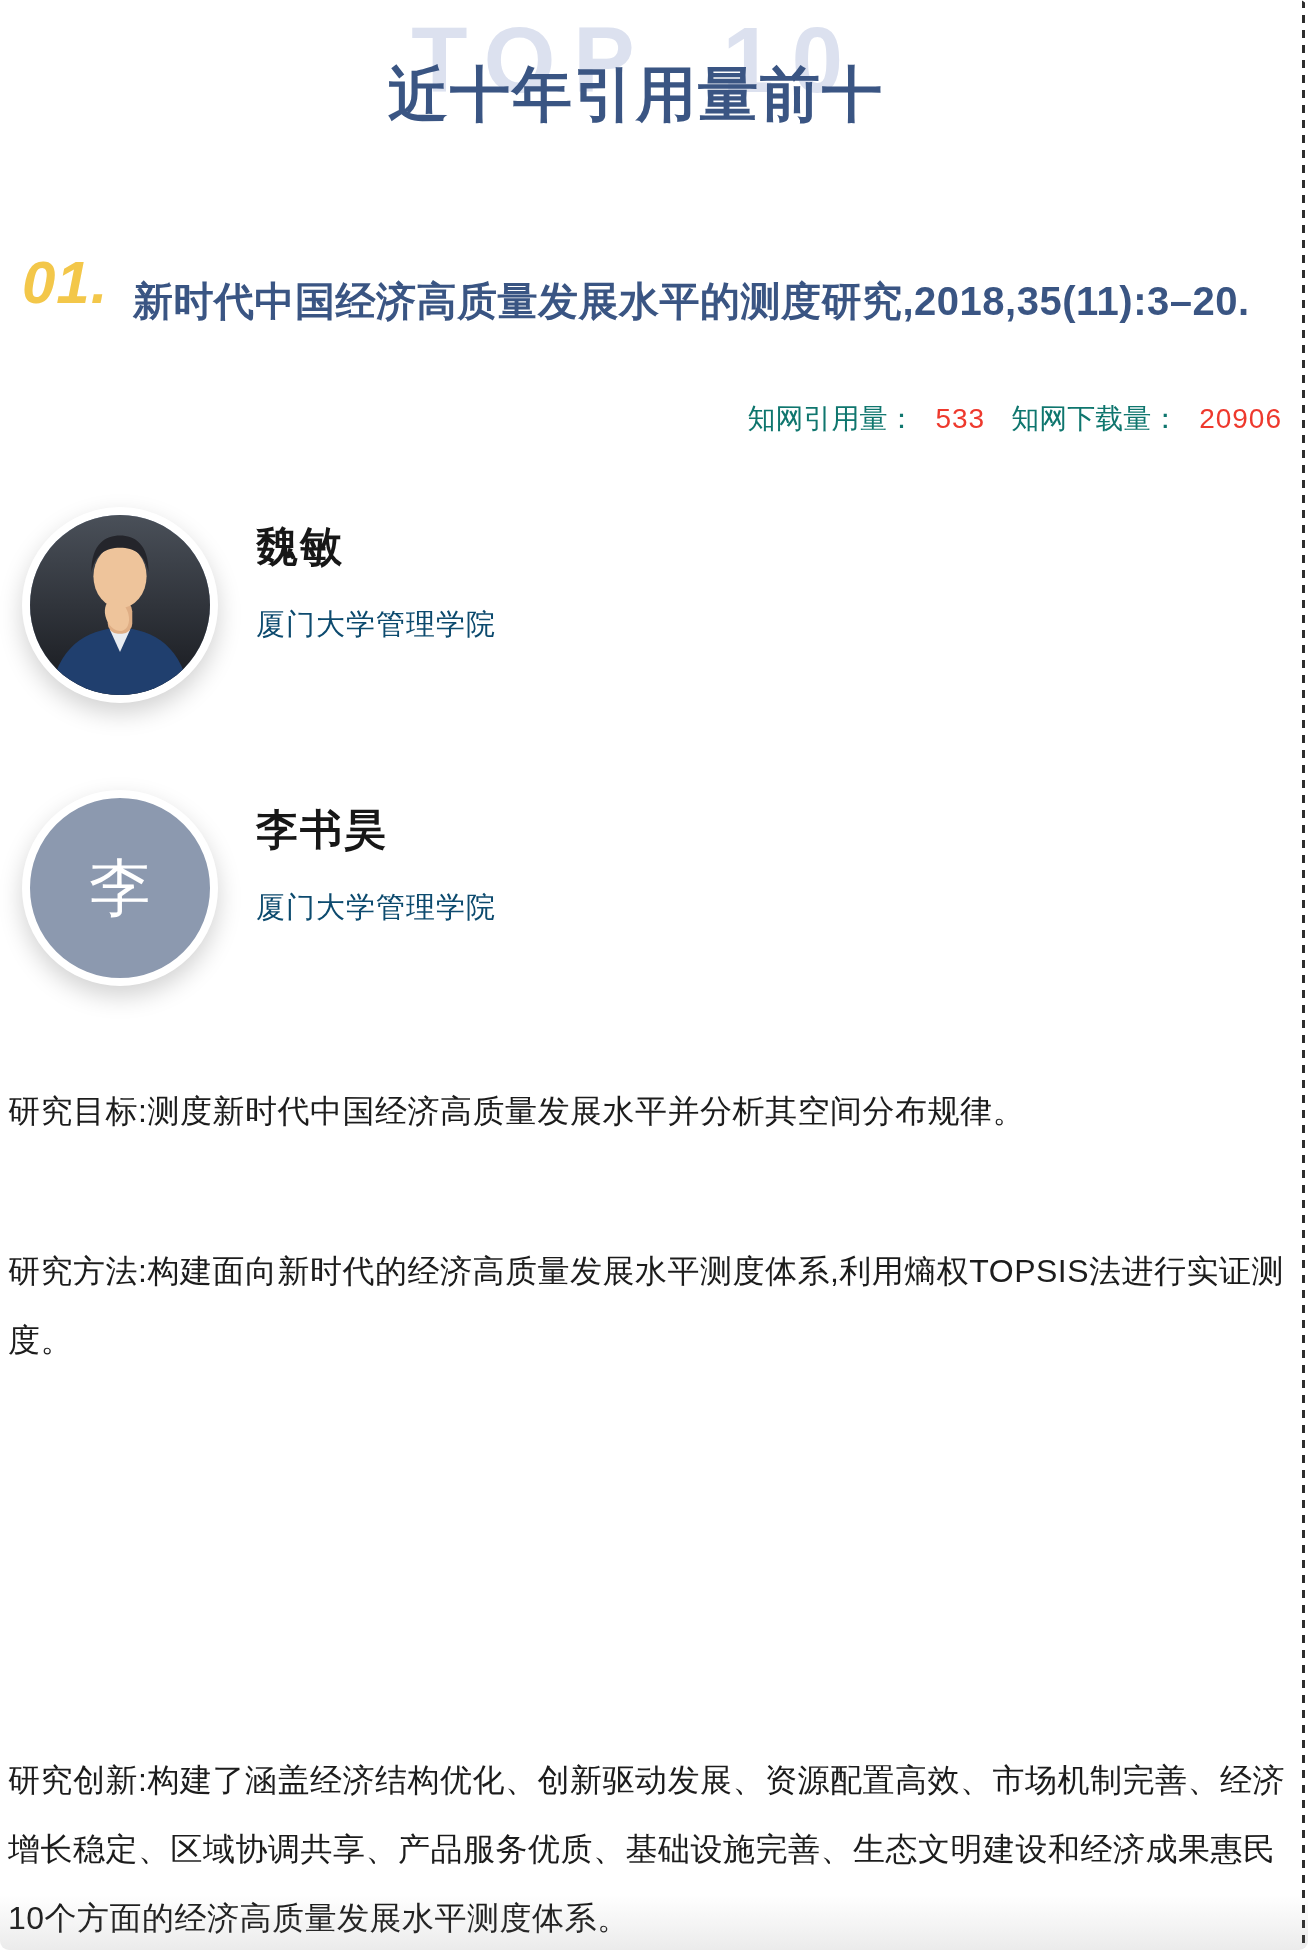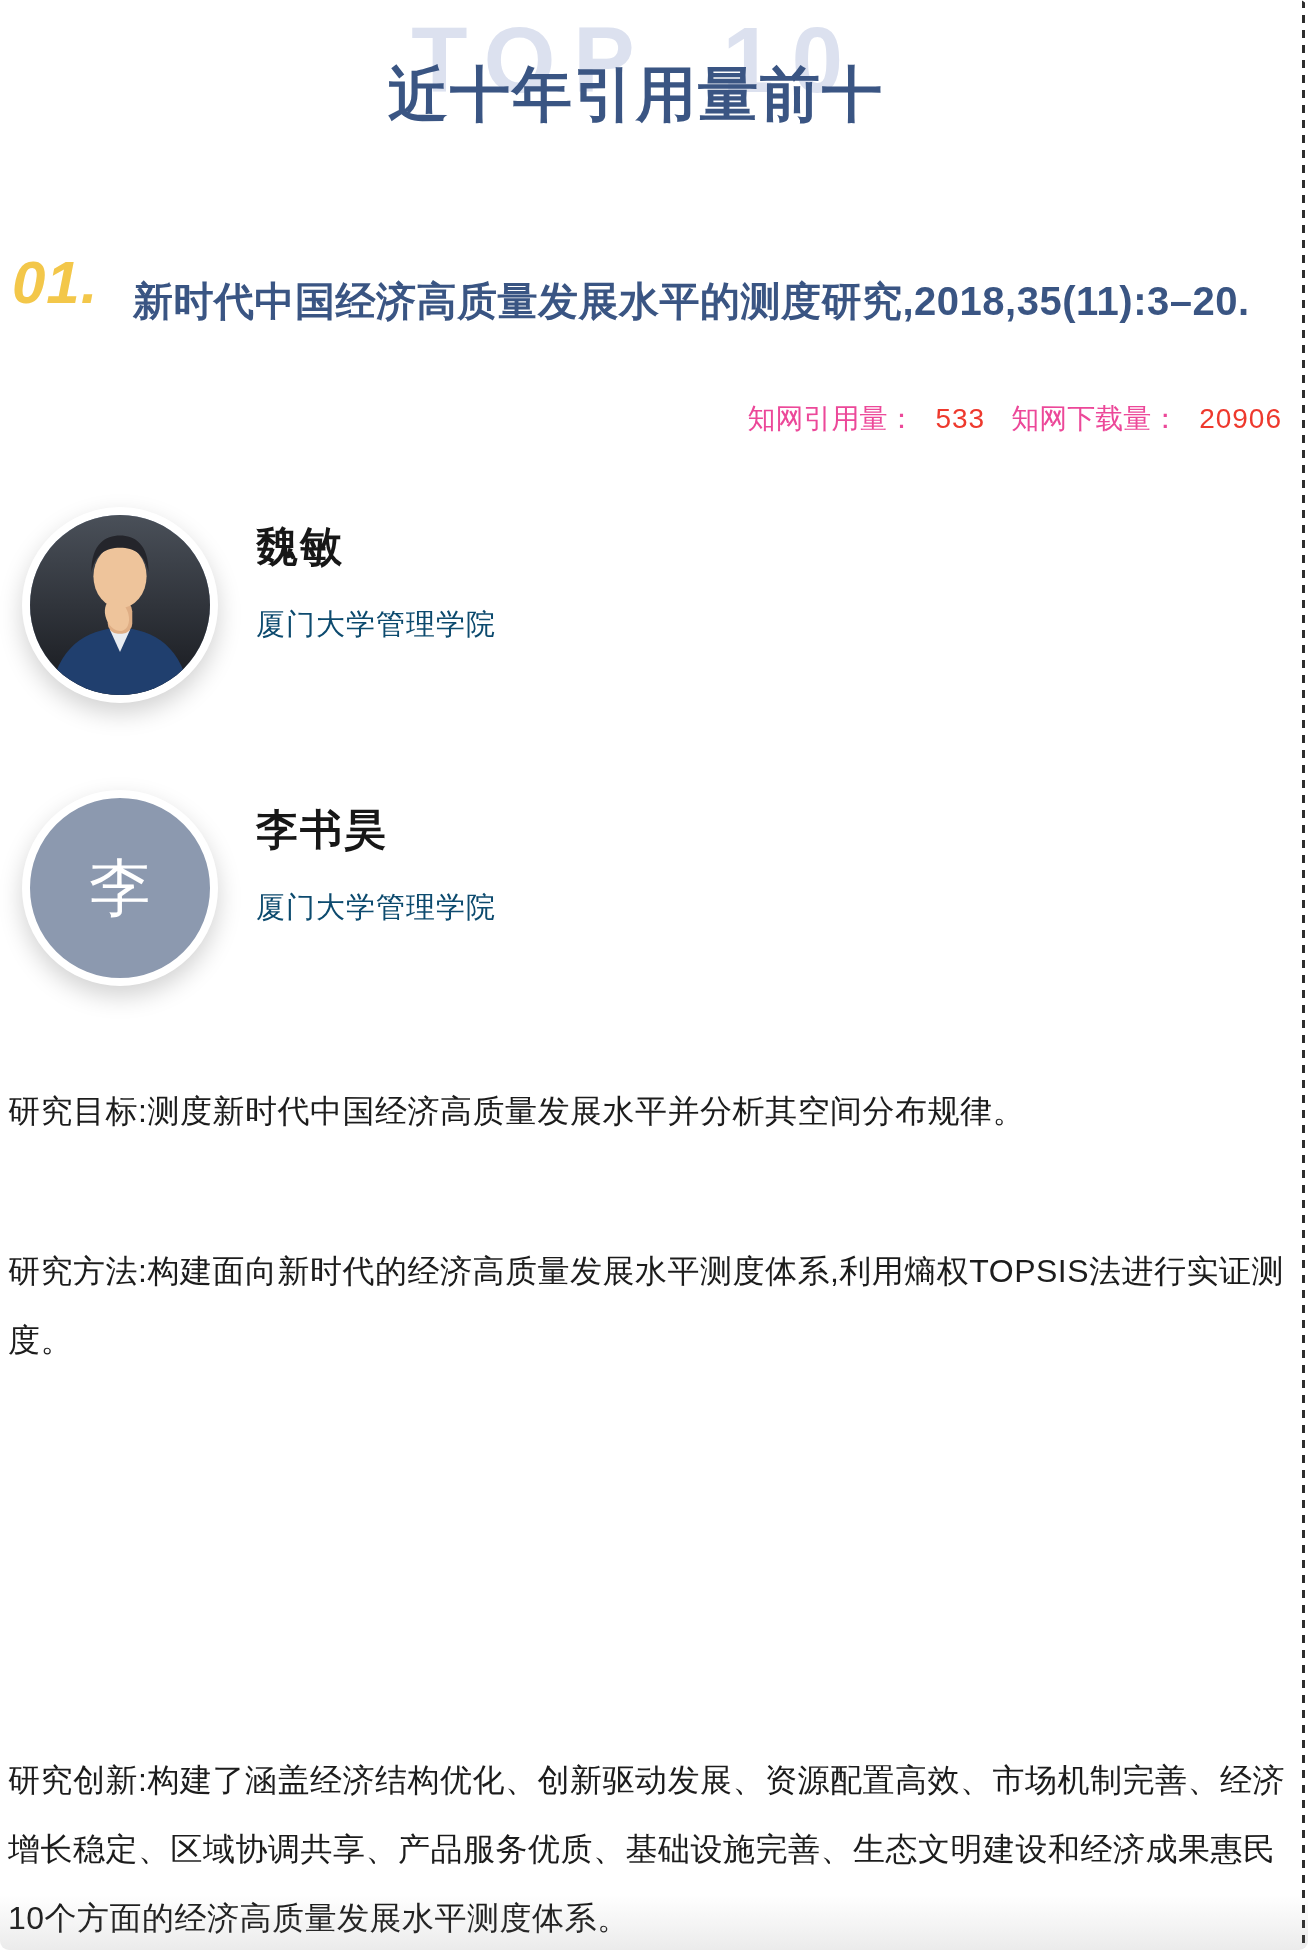--- a/index.html
+++ b/index.html
@@ -23,40 +23,40 @@
   .page-title{
     position:absolute;left:0;top:62px;width:1272px;margin:0;
     text-align:center;
     font-size:60px;line-height:66px;font-weight:700;
     letter-spacing:2px;
     color:#3a5583;
     z-index:2;
   }
   
   .rank{
-    position:absolute;left:12px;top:252px;
+    position:absolute;left:22px;top:252px;
     font-size:60px;line-height:62px;
     font-weight:800;font-style:italic;
     color:#f3c74a;
     letter-spacing:1px;
   }
   .paper-title{
     position:absolute;left:133px;top:281px;margin:0;
     width:1140px;
     font-size:40px;line-height:40px;font-weight:700;
     color:#3a5583;
     letter-spacing:0.5px;
   }
   
   .stats{
     position:absolute;right:26px;top:402px;
     font-size:28px;line-height:34px;
     white-space:nowrap;
   }
-  .stat-label{color:#ec4899;}
+  .stat-label{color:#0f766e;}
   .stat-value{color:#ee392d;margin-left:20px;letter-spacing:1px;}
   .stat-gap{margin-left:26px;}
   
   .author{position:absolute;left:22px;width:1000px;height:200px;}
   .author-1{top:507px;}
   .author-2{top:790px;}
   .avatar{
     position:absolute;left:0;top:0;
     width:180px;height:180px;
     border:8px solid #ffffff;border-radius:50%;

